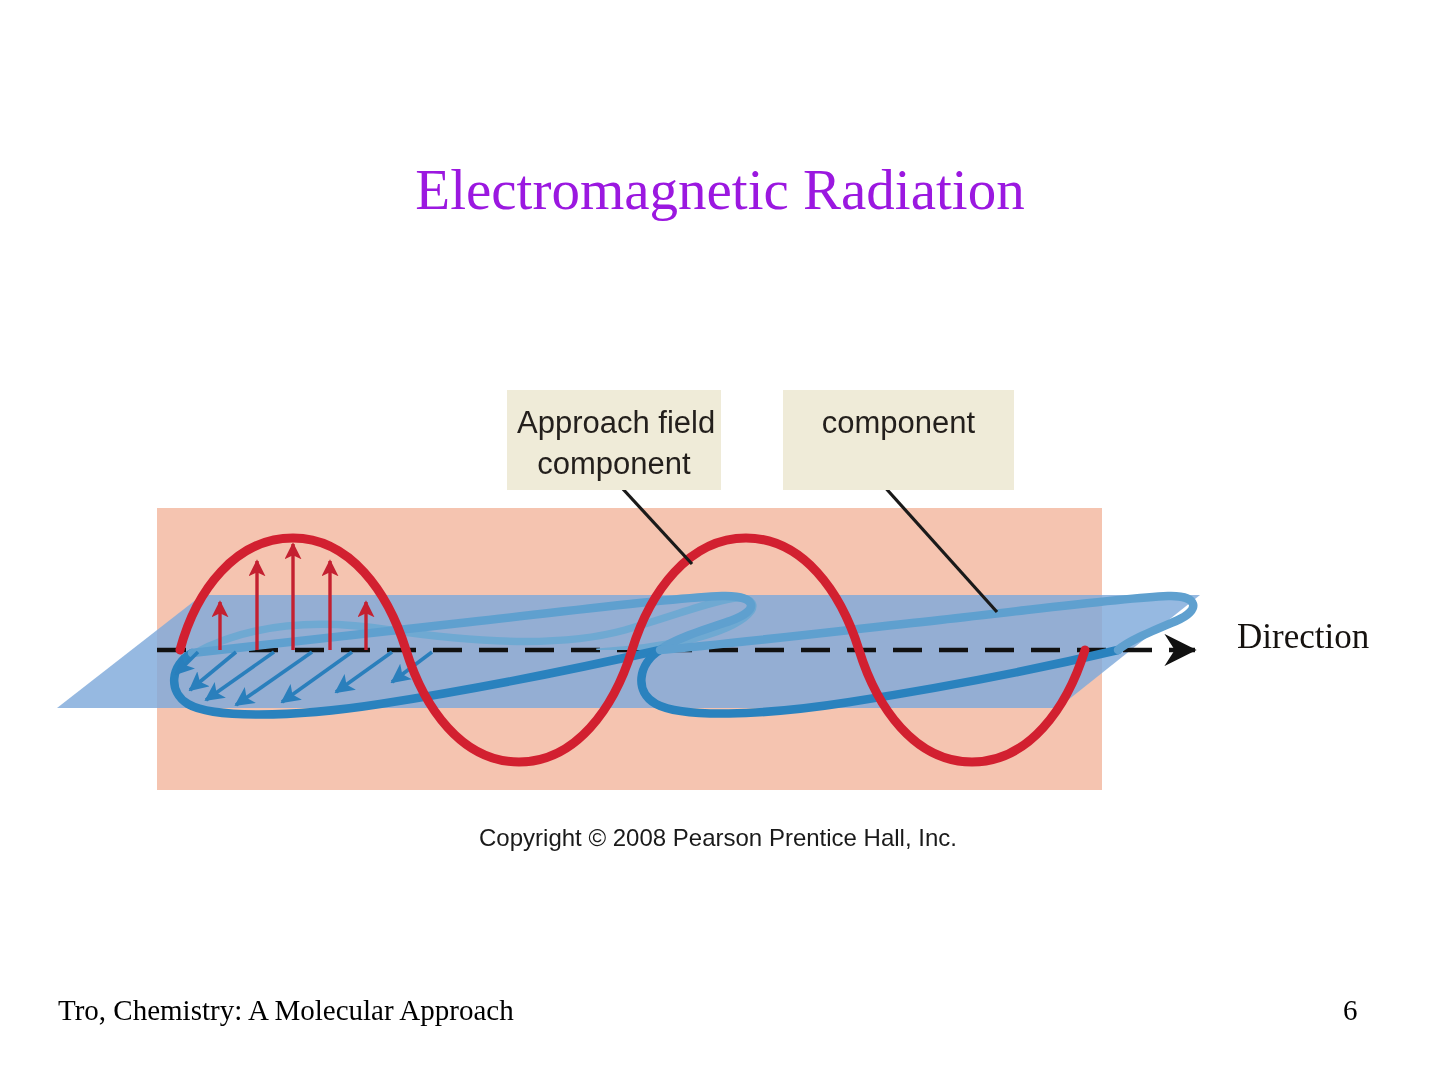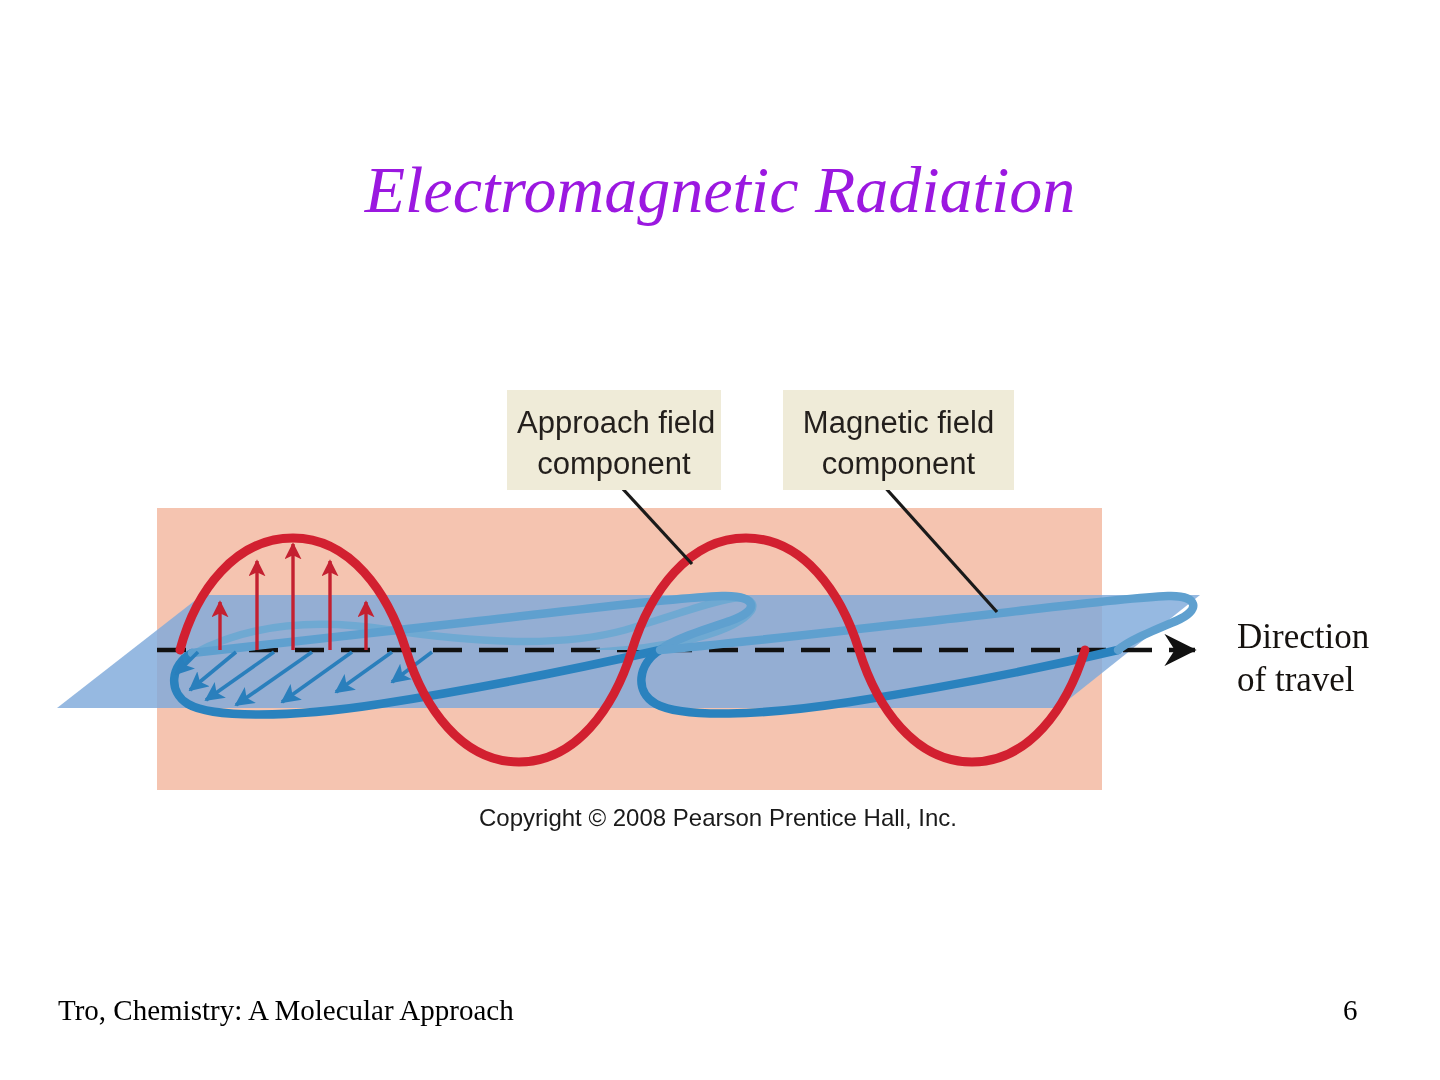--- a/index.html
+++ b/index.html
@@ -25,25 +25,24 @@
 
   #slide-title {
     position: absolute;
     left: 0;
     top: 138;
     top: 138px;
     width: 1440px;
     text-align: center;
     color: #9B18E0;
     font-family: "Liberation Serif", "DejaVu Serif", serif;
-    font-size: 66px;
+    font-size: 57px;
     line-height: 104px;
     letter-spacing: 0px;
     white-space: nowrap;
-    font-style: italic;
   }
 
   #figure {
     position: absolute;
     left: 0px;
     top: 330px;
     width: 1440px;
     height: 520px;
   }
 
@@ -94,21 +93,21 @@
     left: 0px;
     top: 803px;
     width: 1440px;
     text-align: center;
     font-family: "Liberation Sans", "DejaVu Sans", sans-serif;
     font-size: 24px;
     line-height: 30px;
     color: #1A1A1A;
     white-space: nowrap;
   }
-  #copyright .cc-inner { display: inline-block; transform: translateX(-2px); }
+  #copyright .cc-inner { display: inline-block; transform: translateX(-2px); margin-top: 20px; }
 
   #footer-source {
     position: absolute;
     left: 58px;
     top: 992px;
     font-family: "Liberation Serif", "DejaVu Serif", serif;
     font-size: 29px;
     line-height: 36px;
     color: #000000;
     white-space: nowrap;
@@ -231,27 +230,25 @@
       </g>
     </svg>
   </div>
 
   <div class="label-box" id="label-electric">
     <div>Approach field</div>
     <div>component</div>
   </div>
 
   <div class="label-box" id="label-magnetic">
-    <div>Magnetic field</div>
     <div>component</div>
   </div>
 
   <div id="direction-label">
     <div>Direction</div>
-    <div>of travel</div>
   </div>
 
   <div id="copyright">
     <span class="cc-inner">Copyright © 2008 Pearson Prentice Hall, Inc.</span>
   </div>
 
   <div id="footer-source">Tro, Chemistry: A Molecular Approach</div>
   <div id="footer-page">6</div>
 
 </div>

